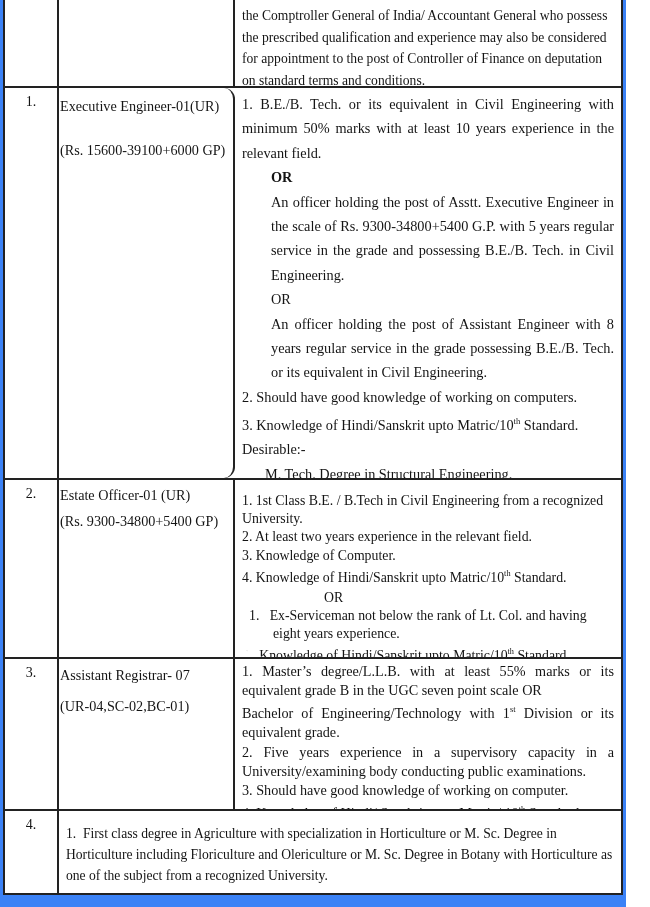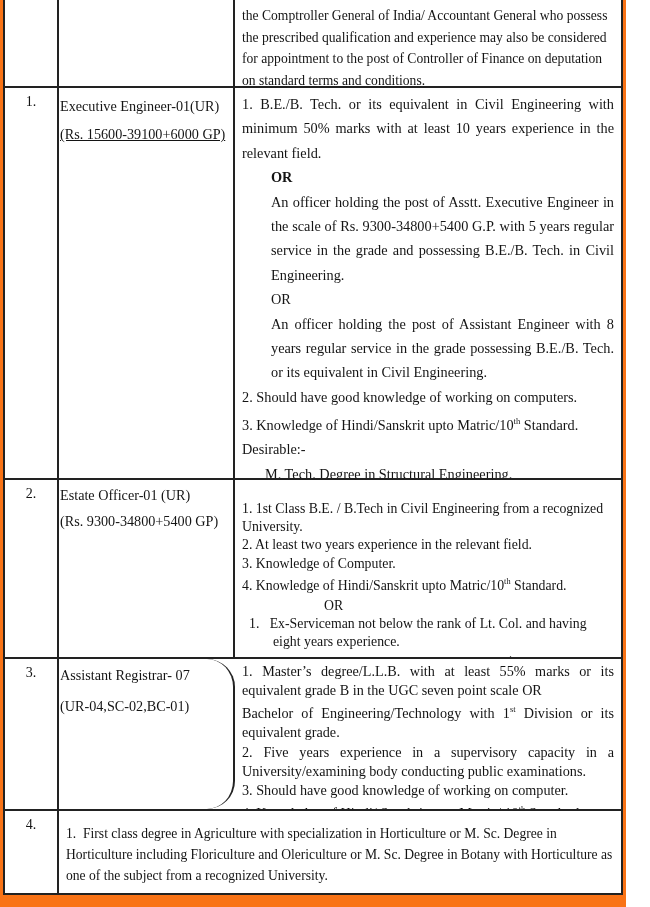--- a/index.html
+++ b/index.html
@@ -1,58 +1,58 @@
 <!DOCTYPE html>
 <html><head>
 <meta charset="utf-8">
 <style>
   html,body{margin:0;padding:0;}
   body{
     width:650px;height:907px;background:#ffffff;
     font-family:"Liberation Serif","DejaVu Serif",serif;
     color:#141414;
   }
-  .page{position:relative;width:626px;height:907px;background:#f97316;overflow:hidden;}
+  .page{position:relative;width:626px;height:907px;background:#3b82f6;overflow:hidden;}
   .doc-table{
     position:absolute;left:3px;top:0;width:620px;box-sizing:border-box;
     border:2px solid #222;border-top:none;background:#fff;
   }
   .row{display:flex;box-sizing:border-box;overflow:hidden;}
   .row + .row{border-top:2px solid #222;}
   .r0{height:86px;}
   .r1{height:392px;}
   .r2{height:179px;}
   .r3{height:152px;}
   .r4{height:84px;}
   .cell{box-sizing:border-box;overflow:hidden;}
   .c1{width:54px;border-right:2px solid #222;text-align:center;padding-top:6px;font-size:14px;}
   .c2{width:176px;border-right:2px solid #222;padding:6px 2px 0 1px;font-size:14.2px;}
   .c3{flex:1;padding:3px 7px 0 7px;}
 
   .r0 .c3{font-size:13.6px;line-height:21.5px;padding-top:5px;}
   .r1 .c3{font-size:14.3px;line-height:24.4px;padding-top:4px;}
-  .r2 .c3{font-size:13.8px;line-height:18.2px;padding-top:20px;}
+  .r2 .c3{font-size:13.8px;line-height:18.2px;padding-top:12px;border-radius:31px;}
   .r3 .c3{font-size:14.2px;line-height:19.2px;}
   .r4 .c3{font-size:13.6px;line-height:21.2px;padding-top:6px;margin-top:6px;}
 
-  .r1 .c2{line-height:24.4px;}
+  .r1 .c2{line-height:24.4px;border-radius:11px;}
   .r2 .c2{line-height:18.5px;}
-  .r3 .c2{line-height:21px;border-radius:28px;}
+  .r3 .c2{line-height:21px;}
   .r4 .c2{line-height:21px;padding-left:5px;}
 
   .p{margin:0;}
   .just{text-align:justify;}
   .bold{font-weight:bold;}
   .ind1{padding-left:29px;}
   .ind2{padding-left:23px;}
   .indOR{padding-left:82px;}
   .hang{padding-left:31px;text-indent:-24px;white-space:pre-wrap;}
   .pre{white-space:pre-wrap;}
   .mt2{margin-top:2px;}
-  .mt4{margin-top:4px;text-decoration:underline;}
+  .mt4{margin-top:20px;}
   .mt10{margin-top:10px;}
   .mt17{margin-top:7px;}
   .mt21{margin-top:21px;}
   .sup{vertical-align:super;font-size:0.6em;}
 </style>
 </head>
 <body>
 
 <div class="page">
   <div class="doc-table">

